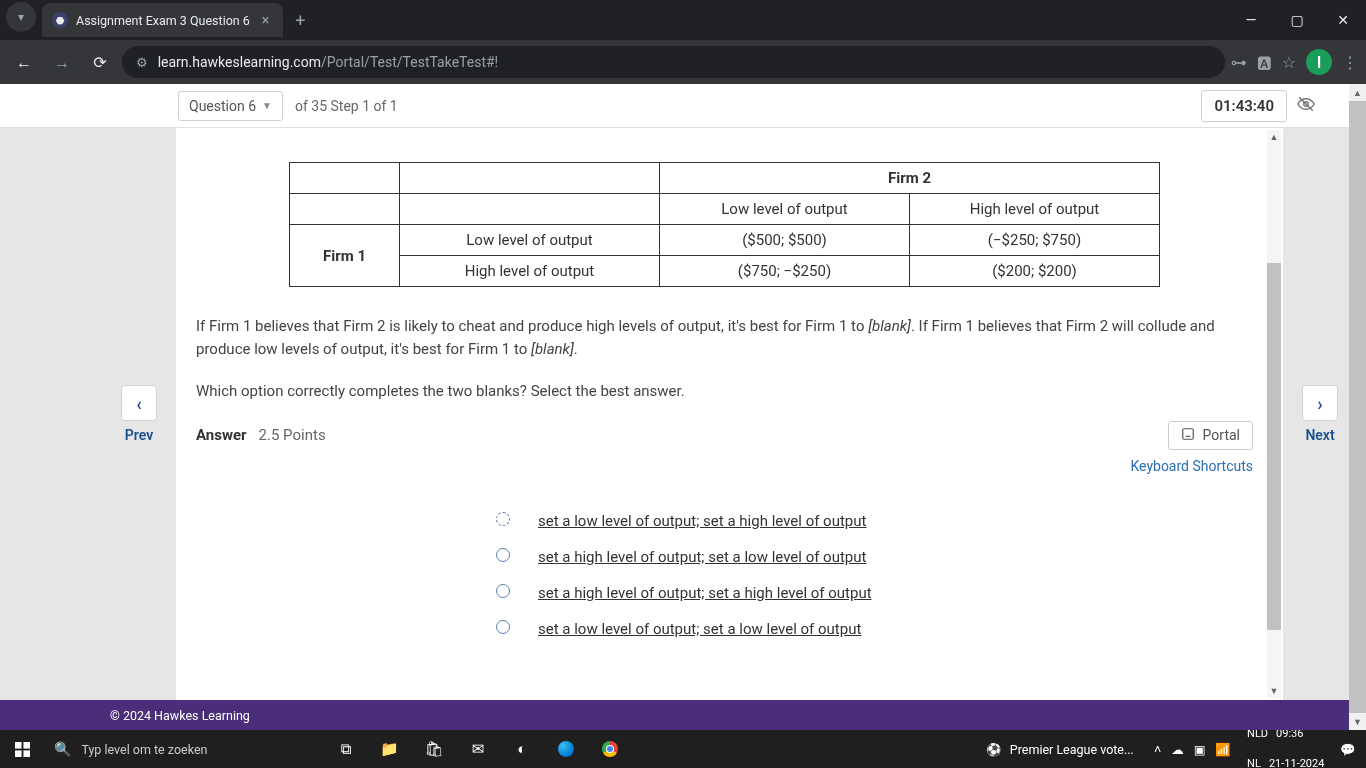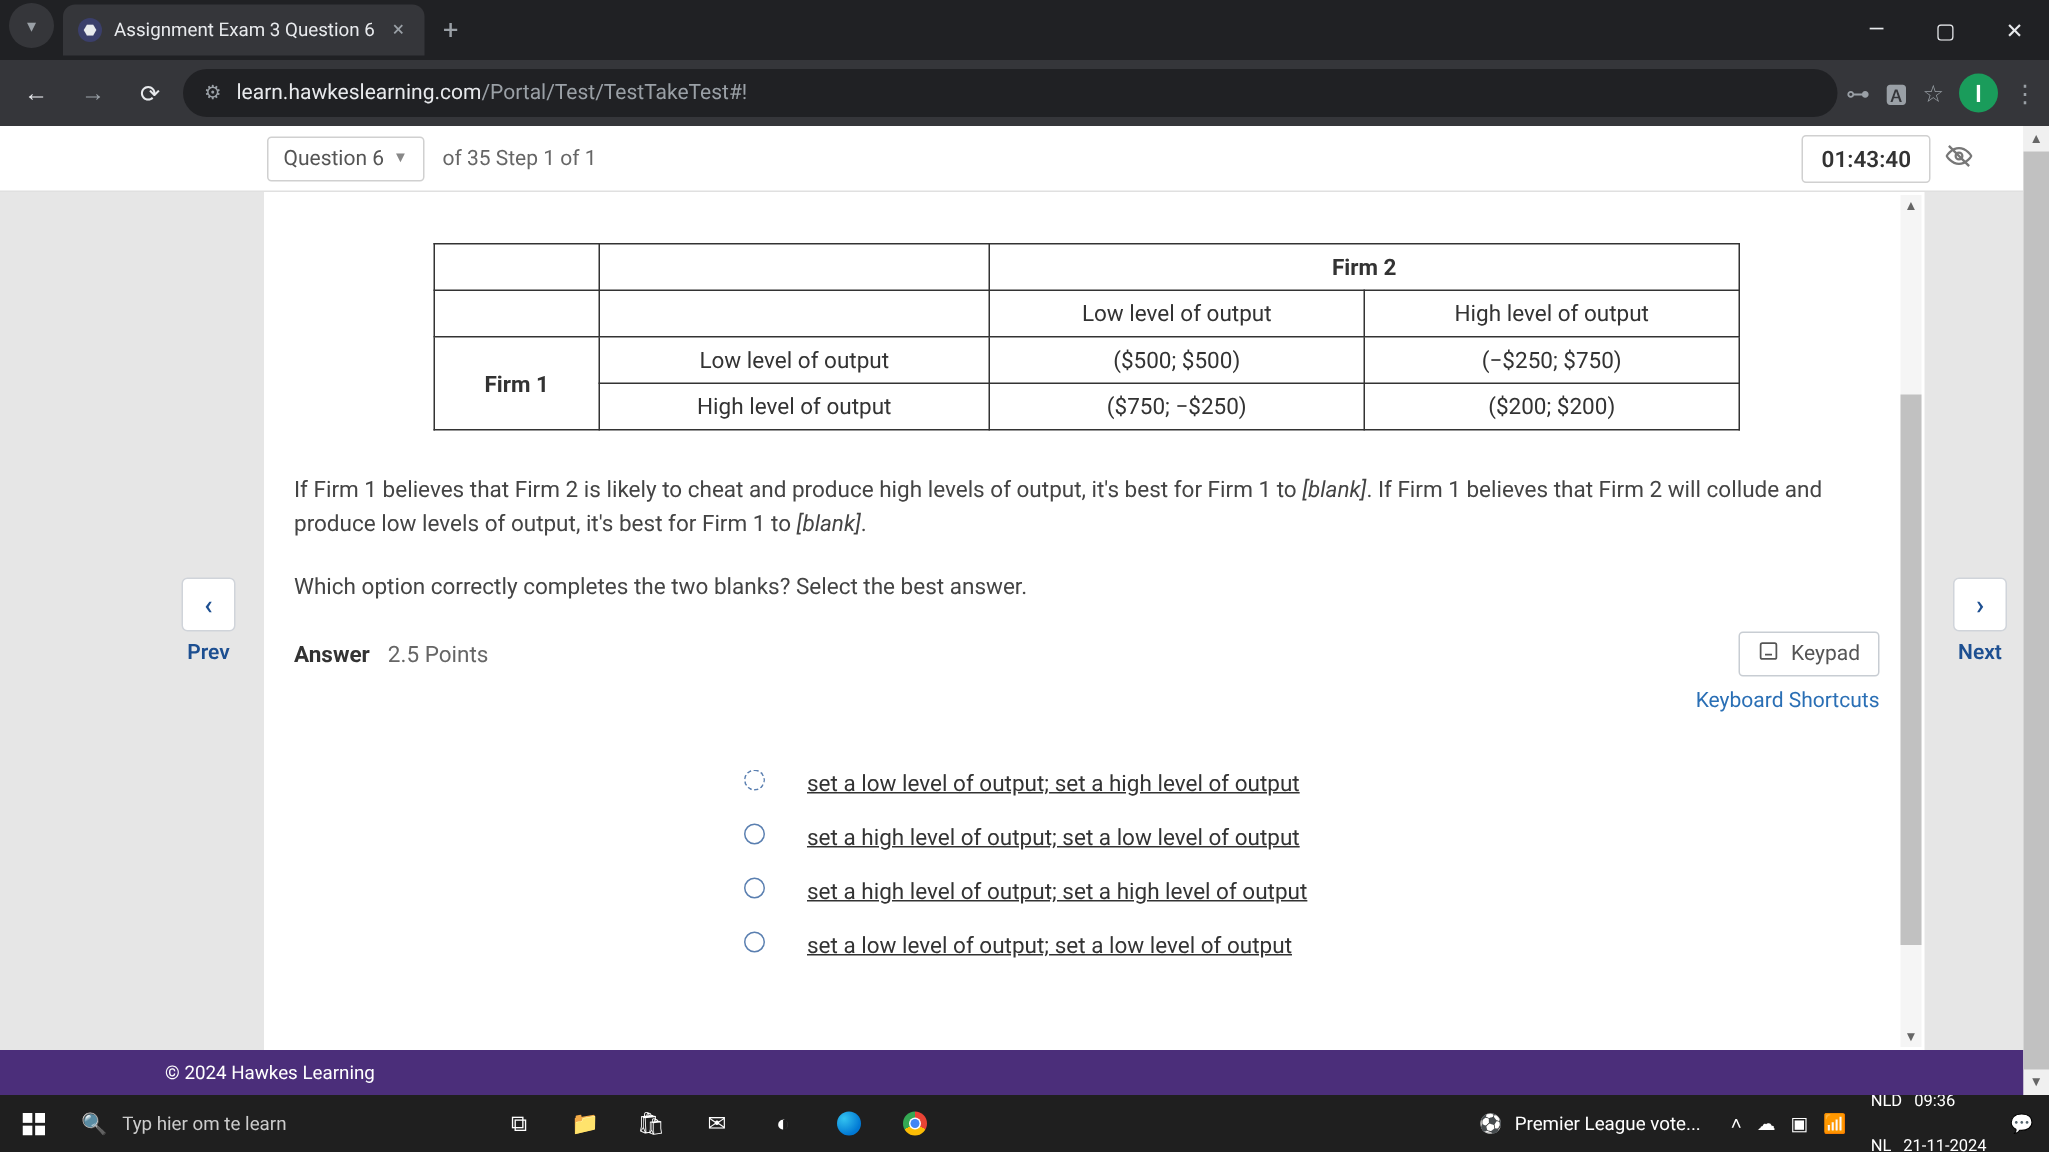--- a/index.html
+++ b/index.html
@@ -198,21 +198,21 @@
                   <rect x="3" y="3" width="18" height="18" rx="2"></rect>
                   <line x1="8" y1="8" x2="8" y2="8"></line>
                   <line x1="12" y1="8" x2="12" y2="8"></line>
                   <line x1="16" y1="8" x2="16" y2="8"></line>
                   <line x1="8" y1="12" x2="8" y2="12"></line>
                   <line x1="12" y1="12" x2="12" y2="12"></line>
                   <line x1="16" y1="12" x2="16" y2="12"></line>
                   <line x1="8" y1="16" x2="16" y2="16"></line>
                 </svg>
             </span>
-            <span>Keypad</span>
+            <span>Portal</span>
           </div>
         </div>
         <div class="kb-shortcuts">Keyboard Shortcuts</div>
 
         <div class="options">
           <label class="option">
             <span class="radio dashed"></span>
             <span>set a low level of output; set a high level of output</span>
           </label>
           <label class="option">
@@ -260,21 +260,21 @@
   <div class="tb-icon">
     <svg width="15" height="15" viewBox="0 0 16 16">
         <rect x="0" y="0" width="7" height="7" fill="#fff"></rect>
         <rect x="9" y="0" width="7" height="7" fill="#fff"></rect>
         <rect x="0" y="9" width="7" height="7" fill="#fff"></rect>
         <rect x="9" y="9" width="7" height="7" fill="#fff"></rect>
       </svg>
   </div>
   <div class="search">
     <span class="mag">🔍</span>
-    <span>Typ hier om te learn</span>
+    <span>Typ level om te zoeken</span>
   </div>
   <div class="tb-icon">⧉</div>
   <div class="tb-icon">📁</div>
   <div class="tb-icon">🛍</div>
   <div class="tb-icon">✉</div>
   <div class="tb-icon">◐</div>
   <div class="tb-icon">
       <span class="edge-dot"></span>
     </div>
   <div class="tb-icon">

